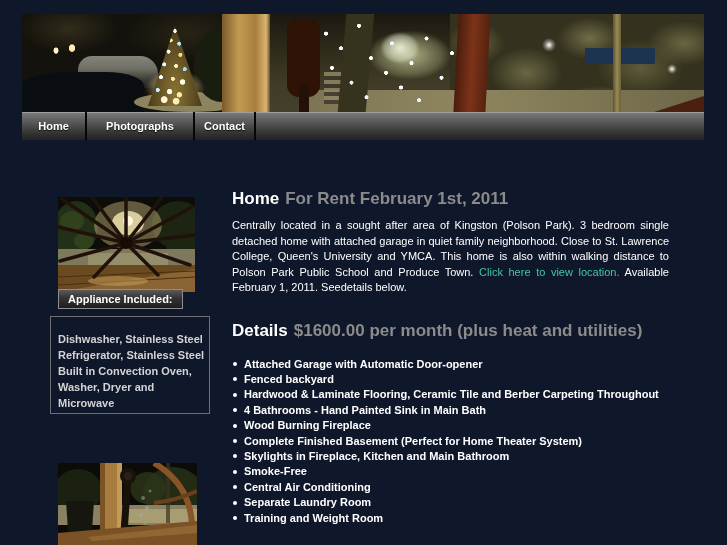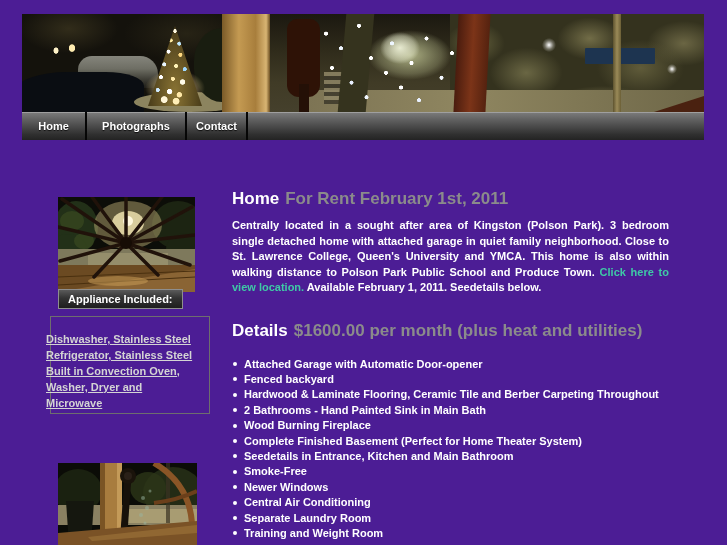--- a/index.html
+++ b/index.html
@@ -1,18 +1,18 @@
 <!DOCTYPE html>
 <html><head>
 <meta charset="utf-8">
 <style>
   * { margin:0; padding:0; box-sizing:border-box; }
   html,body { background:#000; }
   body { font-family:"Liberation Sans", sans-serif; }
-  .page { position:relative; width:727px; height:545px; background:#4c1d95; overflow:hidden; }
+  .page { position:relative; width:727px; height:545px; background:#0f172a; overflow:hidden; }
 
   
   .header-photo { position:absolute; left:22px; top:14px; width:682px; height:98px; overflow:hidden;
     background:linear-gradient(180deg,#1b1810 0%,#2e2a1a 35%,#403b26 70%,#45402c 100%); }
   .hp { position:absolute; }
   .hp-left-dark { left:0; top:0; width:235px; height:98px;
     background:
       radial-gradient(70px 35px at 20% 15%, rgba(74,66,38,.55), transparent 70%),
       radial-gradient(90px 40px at 70% 20%, rgba(58,52,30,.5), transparent 70%),
       #14120c; }
@@ -101,39 +101,39 @@
   .hp-roof { left:632px; top:82px; width:50px; height:16px; background:#4a2110;
     clip-path:polygon(0 100%,100% 0,100% 100%); }
 
   
   .navbar { position:absolute; left:22px; top:112px; width:682px; height:28px; display:flex;
     background:linear-gradient(180deg,#7d7d7d 0%,#636363 25%,#474747 55%,#303030 80%,#232323 100%);
     box-shadow:inset 0 1px 0 rgba(255,255,255,.28); }
   .nav-tab { height:100%; line-height:28px; text-align:center; color:#fff; font-size:11px; font-weight:bold;
     border-right:2px solid #060606; cursor:pointer; text-shadow:0 1px 1px rgba(0,0,0,.8); }
   .nav-tab-home { width:65px; }
-  .nav-tab-photographs { width:100px; }
+  .nav-tab-photographs { width:108px; }
   .nav-tab-contact { width:61px; }
   .nav-fill { flex:1; }
 
   
   .photo1 { position:absolute; left:58px; top:197px; width:137px; height:95px; }
   .photo2 { position:absolute; left:58px; top:463px; width:139px; height:82px; overflow:hidden; }
   .appl-box { position:absolute; left:50px; top:316px; width:160px; height:98px; border:1px solid #6e6e6e; }
   .appl-label { position:absolute; left:58px; top:289px; padding:3px 9px; z-index:2;
     background:linear-gradient(180deg,#5a5a5a 0%,#333 45%,#1e1e1e 100%);
     border:1px solid #8e8e8e; color:#fff; font-size:11px; font-weight:bold; }
-  .appl-text { position:absolute; left:46px; top:331px; width:148px; color:#d4d4d4;
-    font-size:11px; font-weight:bold; line-height:16px; white-space:pre-line;text-decoration:underline; }
+  .appl-text { position:absolute; left:58px; top:331px; width:148px; color:#d4d4d4;
+    font-size:11px; font-weight:bold; line-height:16px; white-space:pre-line; }
 
   
   .main { position:absolute; left:232px; top:190px; width:437px; }
   .sec-title { font-size:17px; line-height:18px; color:#fff; font-weight:bold; }
   .sec-sub { font-weight:bold; color:#8b8b8b; margin-left:6px; }
-  .intro-body { margin-top:10px; font-size:11px; font-weight:bold; line-height:15.5px; color:#fff; text-align:justify; }
+  .intro-body { margin-top:10px; font-size:11px; font-weight:normal; line-height:15.5px; color:#fff; text-align:justify; }
   .loc-link { color:#3fc9a6; cursor:pointer; text-decoration:none; }
   .details-title { margin-top:26px; }
   .feature-list { margin-top:17px; list-style:none; }
   .feature-list li { position:relative; padding-left:12px; font-size:11px; font-weight:bold;
     line-height:15.4px; color:#fff; }
   .feature-list li::before { content:""; position:absolute; left:1px; top:5.5px; width:4px; height:4px;
     border-radius:50%; background:#fff; }
 </style>
 </head>
 <body>
@@ -249,25 +249,24 @@
   <div class="main">
     <h1 class="sec-title"><span>Home</span><span class="sec-sub">For Rent February 1st, 2011</span></h1>
     <p class="intro-body"><span>Centrally located in a sought after area of Kingston (Polson Park). 3 bedroom single detached home with attached garage in quiet family neighborhood. Close to St. Lawrence College, Queen's University and YMCA. This home is also within walking distance to Polson Park Public School and Produce Town. </span><a class="loc-link">Click here to view location.</a><span> Available February 1, 2011. Seedetails below.</span></p>
 
     <h2 class="sec-title details-title"><span>Details</span><span class="sec-sub">$1600.00 per month (plus heat and utilities)</span></h2>
 
     <ul class="feature-list">
       <li>Attached Garage with Automatic Door-opener</li>
       <li>Fenced backyard</li>
       <li>Hardwood &amp; Laminate Flooring, Ceramic Tile and Berber Carpeting Throughout</li>
-      <li>2 Bathrooms - Hand Painted Sink in Main Bath</li>
+      <li>4 Bathrooms - Hand Painted Sink in Main Bath</li>
       <li>Wood Burning Fireplace</li>
       <li>Complete Finished Basement (Perfect for Home Theater System)</li>
-      <li>Seedetails in Entrance, Kitchen and Main Bathroom</li>
+      <li>Skylights in Fireplace, Kitchen and Main Bathroom</li>
       <li>Smoke-Free</li>
-      <li>Newer Windows</li>
       <li>Central Air Conditioning</li>
       <li>Separate Laundry Room</li>
       <li>Training and Weight Room</li>
     </ul>
   </div>
 
 </div>
 
 </body></html>

